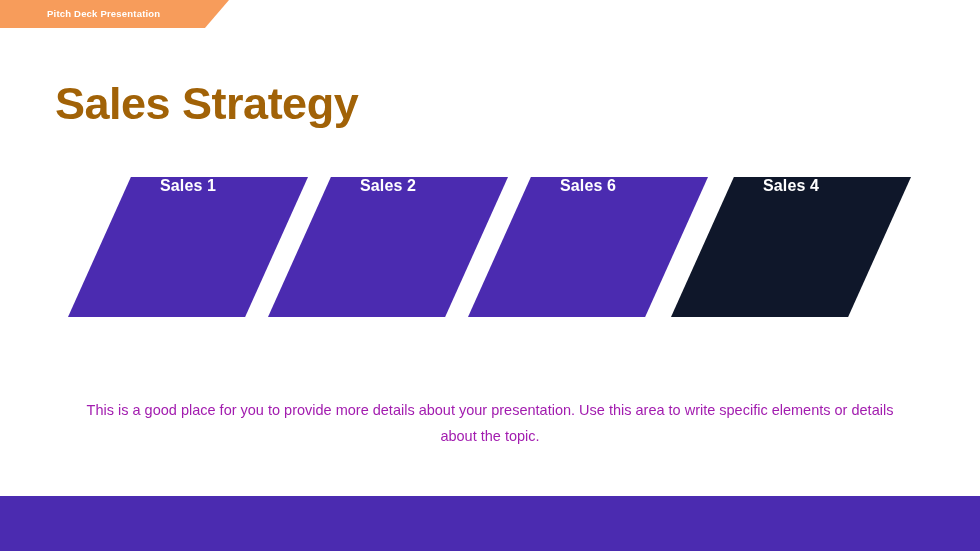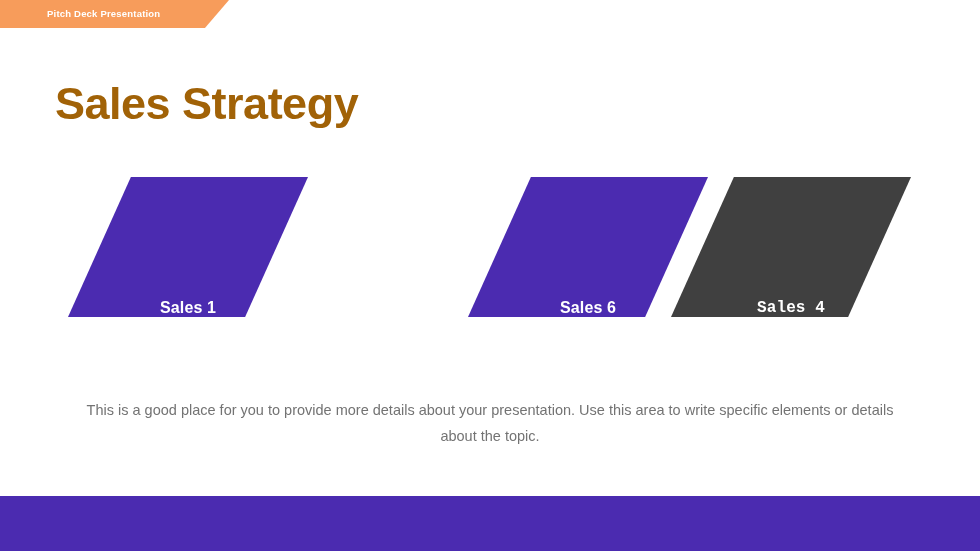--- a/index.html
+++ b/index.html
@@ -68,21 +68,21 @@
     height: 140px;
   }
   .para {
     position: absolute;
     top: 0;
     width: 240px;
     height: 140px;
     -webkit-clip-path: polygon(26.2% 0, 100% 0, 73.8% 100%, 0 100%);
     clip-path: polygon(26.2% 0, 100% 0, 73.8% 100%, 0 100%);
     display: flex;
-    align-items: flex-end;
+    align-items: flex-start;
     justify-content: center;
   }
   .para-label {
     font-size: 16px;
     font-weight: bold;
     color: #ffffff;
     letter-spacing: 0.1px;
     white-space: nowrap;
     pointer-events: none;
   }
@@ -116,25 +116,28 @@
 
   <div class="ribbon" style="background: rgb(247, 156, 91);"></div>
   <div class="ribbon-label">Pitch Deck Presentation</div>
 
   <h1 class="page-title" style="color: #a16207;">Sales Strategy</h1>
 
   <div class="shape-row">
     <div class="para" style="left: 68px; background: rgb(75, 43, 176);">
       <span class="para-label">Sales 1</span>
     </div>
+    <div class="para" style="left: 268px; background: rgb(75, 43, 176);">
+      <span class="para-label">Sales 2</span>
+    </div>
     <div class="para" style="left: 468px; background: rgb(75, 43, 176);">
       <span class="para-label">Sales 6</span>
     </div>
-    <div class="para" style="left: 671px; background: #404040; font-family: Liberation Mono, monospace;">
+    <div class="para" style="left: 671px; background: #0f172a;">
       <span class="para-label">Sales 4</span>
     </div>
   </div>
 
-  <p class="description" style="color: #737373;">This is a good place for you to provide more details about your presentation. Use this area to write specific elements or details about the topic.</p>
+  <p class="description" style="color: #a21caf;">This is a good place for you to provide more details about your presentation. Use this area to write specific elements or details about the topic.</p>
 
   <div class="bottom-bar" style="background: rgb(75, 43, 176);"></div>
 
 </div>
 
 </body></html>

